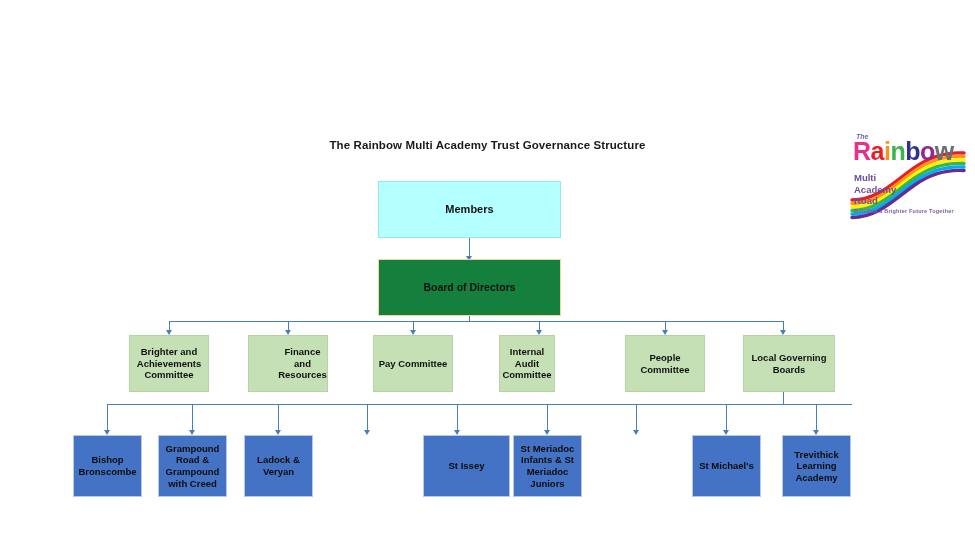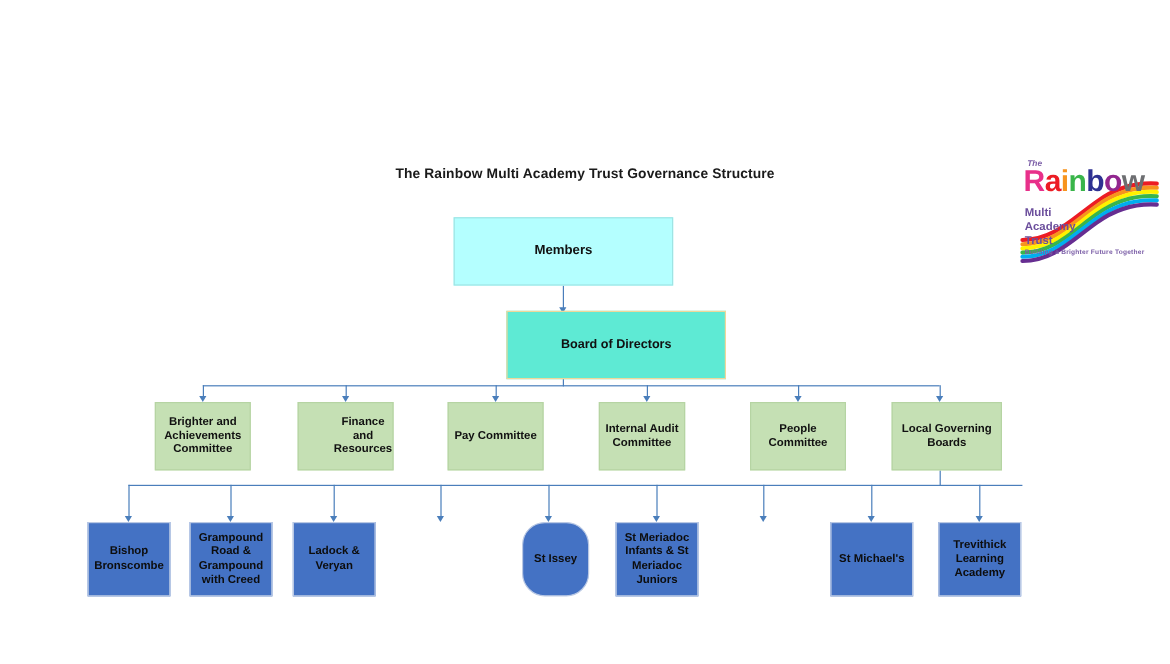--- a/index.html
+++ b/index.html
@@ -46,24 +46,23 @@
     background: #B4FFFF;
     border: 1px solid #9fe4e4;
     font-size: 11px;
   }
   .node-board {
     background: #FFE399;
     border: 1px solid #f0d municipality;
     font-size: 10.5px;
   }
   .node-board {
-    background: #5eead4;
+    background: #15803d;
     border: 1px solid #efd79a;
     font-size: 10.5px;
-    margin-left: 44px;
   }
   .node-committee {
     background: #C5E0B4;
     border: 1px solid #b6d4a3;
     font-size: 9.5px;
   }
   .node-school {
     background: #4472C4;
     border: 1px solid #b9c8e4;
     font-size: 9.5px;
@@ -189,46 +188,46 @@
   <div class="ln ln-v" style="left:816px; top:404px; height:28px;"></div>
   <div class="arrow" style="left:813px; top:430px;"></div>
 
   <div class="node node-members" style="left:378px; top:181px; width:183px; height:57px;">Members</div>
 
   <div class="node node-board" style="left:378px; top:259px; width:183px; height:57px;">Board of Directors</div>
 
   <div class="node node-committee" style="left:129px; top:335px; width:80px; height:57px;">Brighter and Achievements Committee</div>
   <div class="node node-committee" style="left:248px; top:335px; width:80px; height:57px;padding-left:32px;">Finance and Resources</div>
   <div class="node node-committee" style="left:373px; top:335px; width:80px; height:57px;">Pay Committee</div>
-  <div class="node node-committee" style="left:499px; top:335px; width:72px; height:57px;">Internal Audit Committee</div>
+  <div class="node node-committee" style="left:499px; top:335px; width:56px; height:57px;">Internal Audit Committee</div>
   <div class="node node-committee" style="left:625px; top:335px; width:80px; height:57px;">People Committee</div>
   <div class="node node-committee" style="left:743px; top:335px; width:92px; height:57px;">Local Governing Boards</div>
 
   <div class="node node-school" style="left:73px; top:435px; width:69px; height:62px;">Bishop Bronscombe</div>
   <div class="node node-school" style="left:158px; top:435px; width:69px; height:62px;">Grampound Road &amp; Grampound with Creed</div>
   <div class="node node-school" style="left:244px; top:435px; width:69px; height:62px;">Ladock &amp; Veryan</div>
-  <div class="node node-school" style="left:435px; top:435px; width:56px; height:62px;border-radius:19px;">St Issey</div>
+  <div class="node node-school" style="left:423px; top:435px; width:87px; height:62px;">St Issey</div>
   <div class="node node-school" style="left:513px; top:435px; width:69px; height:62px;">St Meriadoc Infants &amp; St Meriadoc Juniors</div>
   <div class="node node-school" style="left:692px; top:435px; width:69px; height:62px;">St Michael's</div>
   <div class="node node-school" style="left:782px; top:435px; width:69px; height:62px;">Trevithick Learning Academy</div>
 
   <div id="logo">
     <svg width="120" height="90" viewBox="0 0 120 90">
       <g fill="none" stroke-width="3.4" stroke-linecap="round">
         <path d="M4 68 C 30 68, 46 50, 66 36 C 84 23, 100 20, 116 21" stroke="#EC1C24"></path>
         <path d="M4 71.5 C 30 71.5, 46 53.5, 66 39.5 C 84 26.5, 100 23.5, 116 24.5" stroke="#F7941E"></path>
         <path d="M4 75 C 30 75, 46 57, 66 43 C 84 30, 100 27, 116 28" stroke="#FFF200"></path>
         <path d="M4 78.5 C 30 78.5, 46 60.5, 66 46.5 C 84 33.5, 100 30.5, 116 31.5" stroke="#39B54A"></path>
         <path d="M4 82 C 30 82, 46 64, 66 50 C 84 37, 100 34, 116 35" stroke="#00AEEF"></path>
         <path d="M4 85.5 C 30 85.5, 46 67.5, 66 53.5 C 84 40.5, 100 37.5, 116 38.5" stroke="#662D91"></path>
       </g>
     </svg>
     <div class="logo-the">The</div>
     <div class="logo-rainbow"><span style="color: rgb(232, 48, 138);">R</span><span style="color: rgb(236, 28, 36);">a</span><span style="color: rgb(247, 148, 30);">i</span><span style="color: rgb(57, 181, 74);">n</span><span style="color: rgb(46, 49, 146);">b</span><span style="color: rgb(146, 39, 143);">o</span><span style="color: rgb(109, 110, 113);">w</span></div>
     <div class="logo-sub">
         <div>Multi</div>
         <div>Academy</div>
-        <div>Trust</div>
+        <div>Road</div>
       </div>
     <div class="logo-tag">Building a Brighter Future Together</div>
   </div>
 
 </div>
 
 </body></html>

